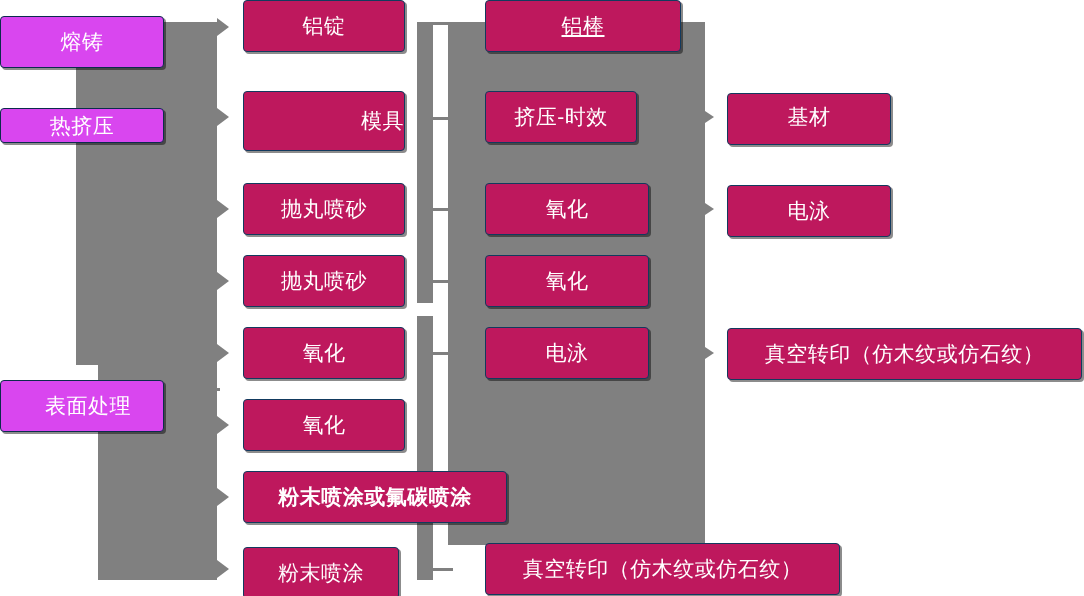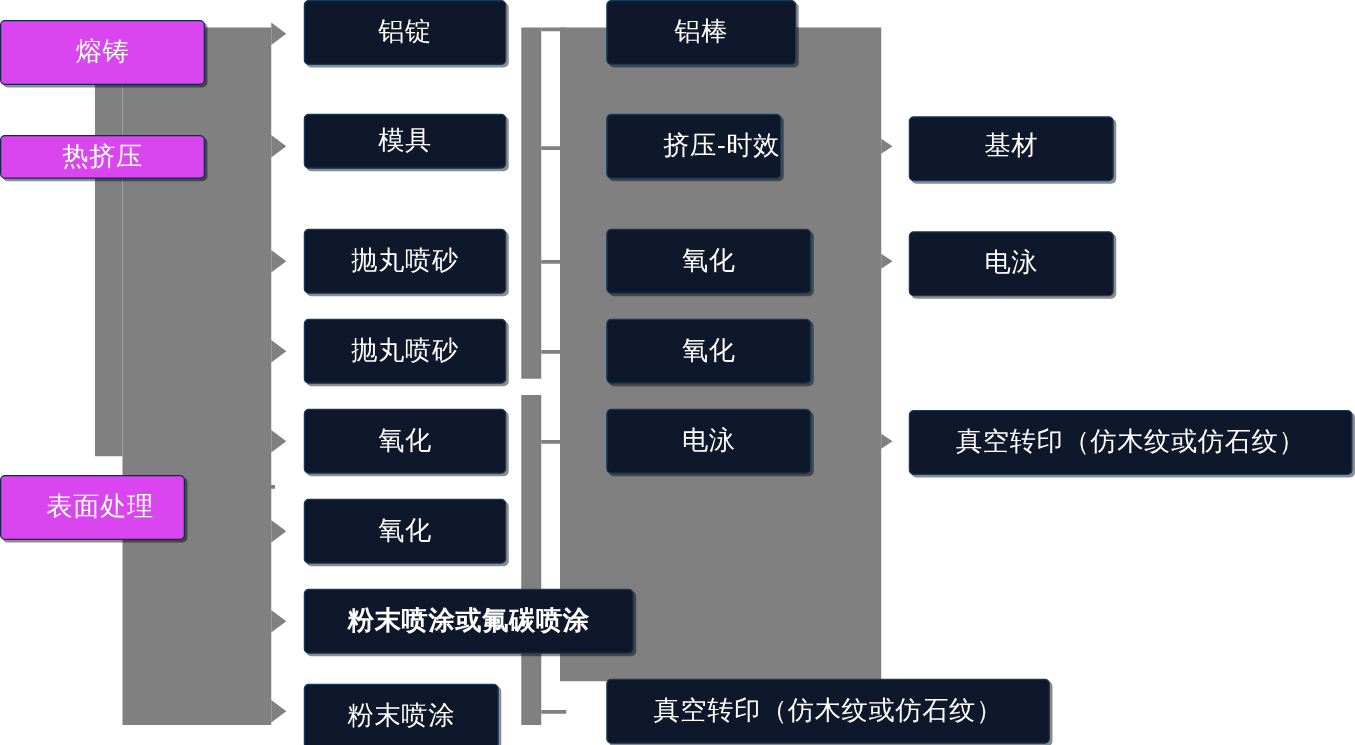--- a/index.html
+++ b/index.html
@@ -63,21 +63,21 @@
     color: #ffffff;
     border: 1px solid #17375e;
     box-shadow: 2px 2px 0 rgba(0,0,0,0.45);
     font-size: 21px;
     line-height: 1.1;
     letter-spacing: 0.5px;
     white-space: nowrap;
     user-select: none;
   }
   .node.dark  { background: #d946ef; border-color: #0c2c4d; margin-top: 16px; }
-  .node.light { background: #0f172a; border-color: #123a5e; }
+  .node.light { background: #be185d; border-color: #123a5e; }
 
   .node.rounded { border-radius: 4px; }
 </style>
 </head>
 <body>
 
 <div id="canvas">
 
   <div class="gray" style="left:76px; top:22px; width:22px; height:343px;"></div>
   <div class="gray-arrow-down" style="left:76px; top:78px;"></div>
@@ -113,29 +113,29 @@
   <div class="thin-arrow-right" style="left:705px; top:347px;"></div>
 
   <div class="node dark rounded" style="left:0px; top:0px; width:164px; height:52px;">
     <span>熔铸</span>
   </div>
 
   <div class="node dark rounded" style="left:0px; top:92px; width:164px; height:35px;">
     <span>热挤压</span>
   </div>
 
-  <div class="node dark rounded" style="left:0px; top:364px; width:148px; height:52px;padding-left:12px;">
+  <div class="node dark rounded" style="left:0px; top:364px; width:164px; height:52px;padding-left:12px;">
     <span>表面处理</span>
   </div>
 
   <div class="node light rounded" style="left:243px; top:0px; width:162px; height:52px;">
     <span>铝锭</span>
   </div>
 
-  <div class="node light rounded" style="left:243px; top:91px; width:162px; height:44px;">
+  <div class="node light rounded" style="left:243px; top:91px; width:162px; height:60px;justify-content:flex-end;">
     <span>模具</span>
   </div>
 
   <div class="node light rounded" style="left:243px; top:183px; width:162px; height:52px;">
     <span>抛丸喷砂</span>
   </div>
 
   <div class="node light rounded" style="left:243px; top:255px; width:162px; height:52px;">
     <span>抛丸喷砂</span>
   </div>
@@ -149,25 +149,25 @@
   </div>
 
   <div class="node light rounded" style="left:243px; top:471px; width:264px; height:52px;font-weight:bold;">
     <span>粉末喷涂或氟碳喷涂</span>
   </div>
 
   <div class="node light rounded" style="left:243px; top:547px; width:156px; height:52px;">
     <span>粉末喷涂</span>
   </div>
 
-  <div class="node light rounded" style="left:485px; top:0px; width:152px; height:52px;">
+  <div class="node light rounded" style="left:485px; top:0px; width:196px; height:52px;text-decoration:underline;">
     <span>铝棒</span>
   </div>
 
-  <div class="node light rounded" style="left:485px; top:91px; width:140px; height:52px;justify-content:flex-end;">
+  <div class="node light rounded" style="left:485px; top:91px; width:152px; height:52px;">
     <span>挤压-时效</span>
   </div>
 
   <div class="node light rounded" style="left:485px; top:183px; width:164px; height:52px;">
     <span>氧化</span>
   </div>
 
   <div class="node light rounded" style="left:485px; top:255px; width:164px; height:52px;">
     <span>氧化</span>
   </div>

